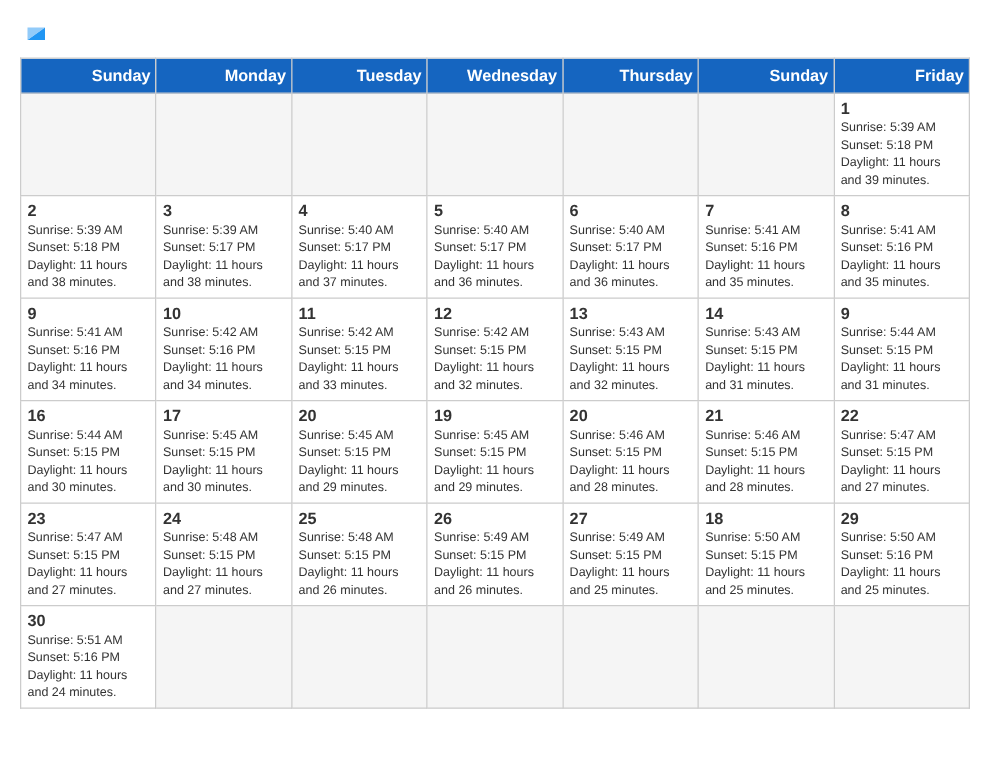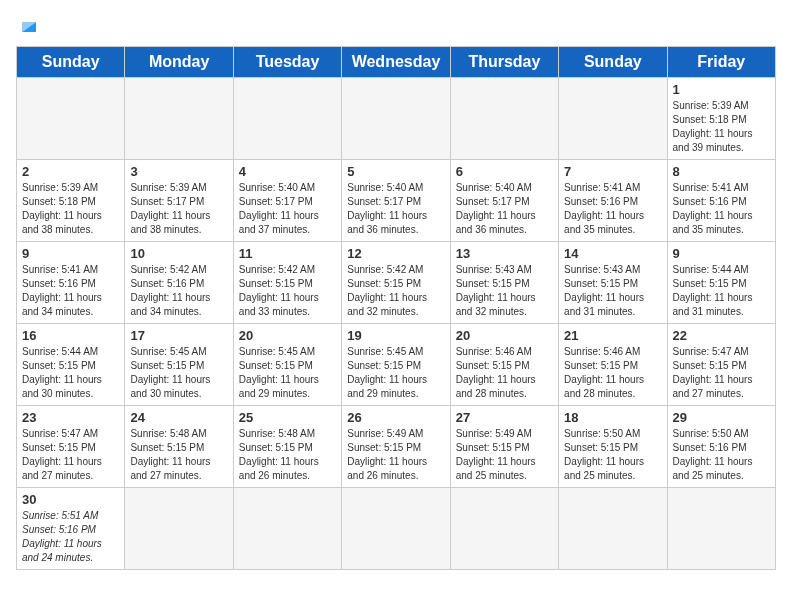--- a/index.html
+++ b/index.html
@@ -41,23 +41,23 @@
       color: #555;
     }
     table {
       width: 100%;
       border-collapse: collapse;
       table-layout: fixed;
     }
     thead th {
       background-color: #1565C0;
       color: #fff;
-      font-size: 16px;
+      font-size: 13px;
       padding: 6px 4px;
-      text-align: center;
+      text-align: right;
       border: 1px solid #ccc;
     }
     td {
       border: 1px solid #ccc;
       vertical-align: top;
       padding: 4px 5px;
       font-size: 10.5px;
       color: #333;
       background: #fff;
       min-height: 80px;
@@ -329,21 +329,21 @@
           <span class="day-number">29</span>
           <div class="cell-info" style="white-space: pre-line;">Sunrise: 5:50 AM
 Sunset: 5:16 PM
 Daylight: 11 hours
 and 25 minutes.</div>
         </td>
       </tr>
       <tr>
         <td>
           <span class="day-number">30</span>
-          <div class="cell-info" style="white-space: pre-line; font-style: italic;">Sunrise: 5:51 AM
+          <div class="cell-info" style="white-space: pre-line;">Sunrise: 5:51 AM
 Sunset: 5:16 PM
 Daylight: 11 hours
 and 24 minutes.</div>
         </td>
         <td class="last-row"></td>
         <td class="last-row"></td>
         <td class="last-row"></td>
         <td class="last-row"></td>
         <td class="last-row"></td>
         <td class="last-row"></td>

